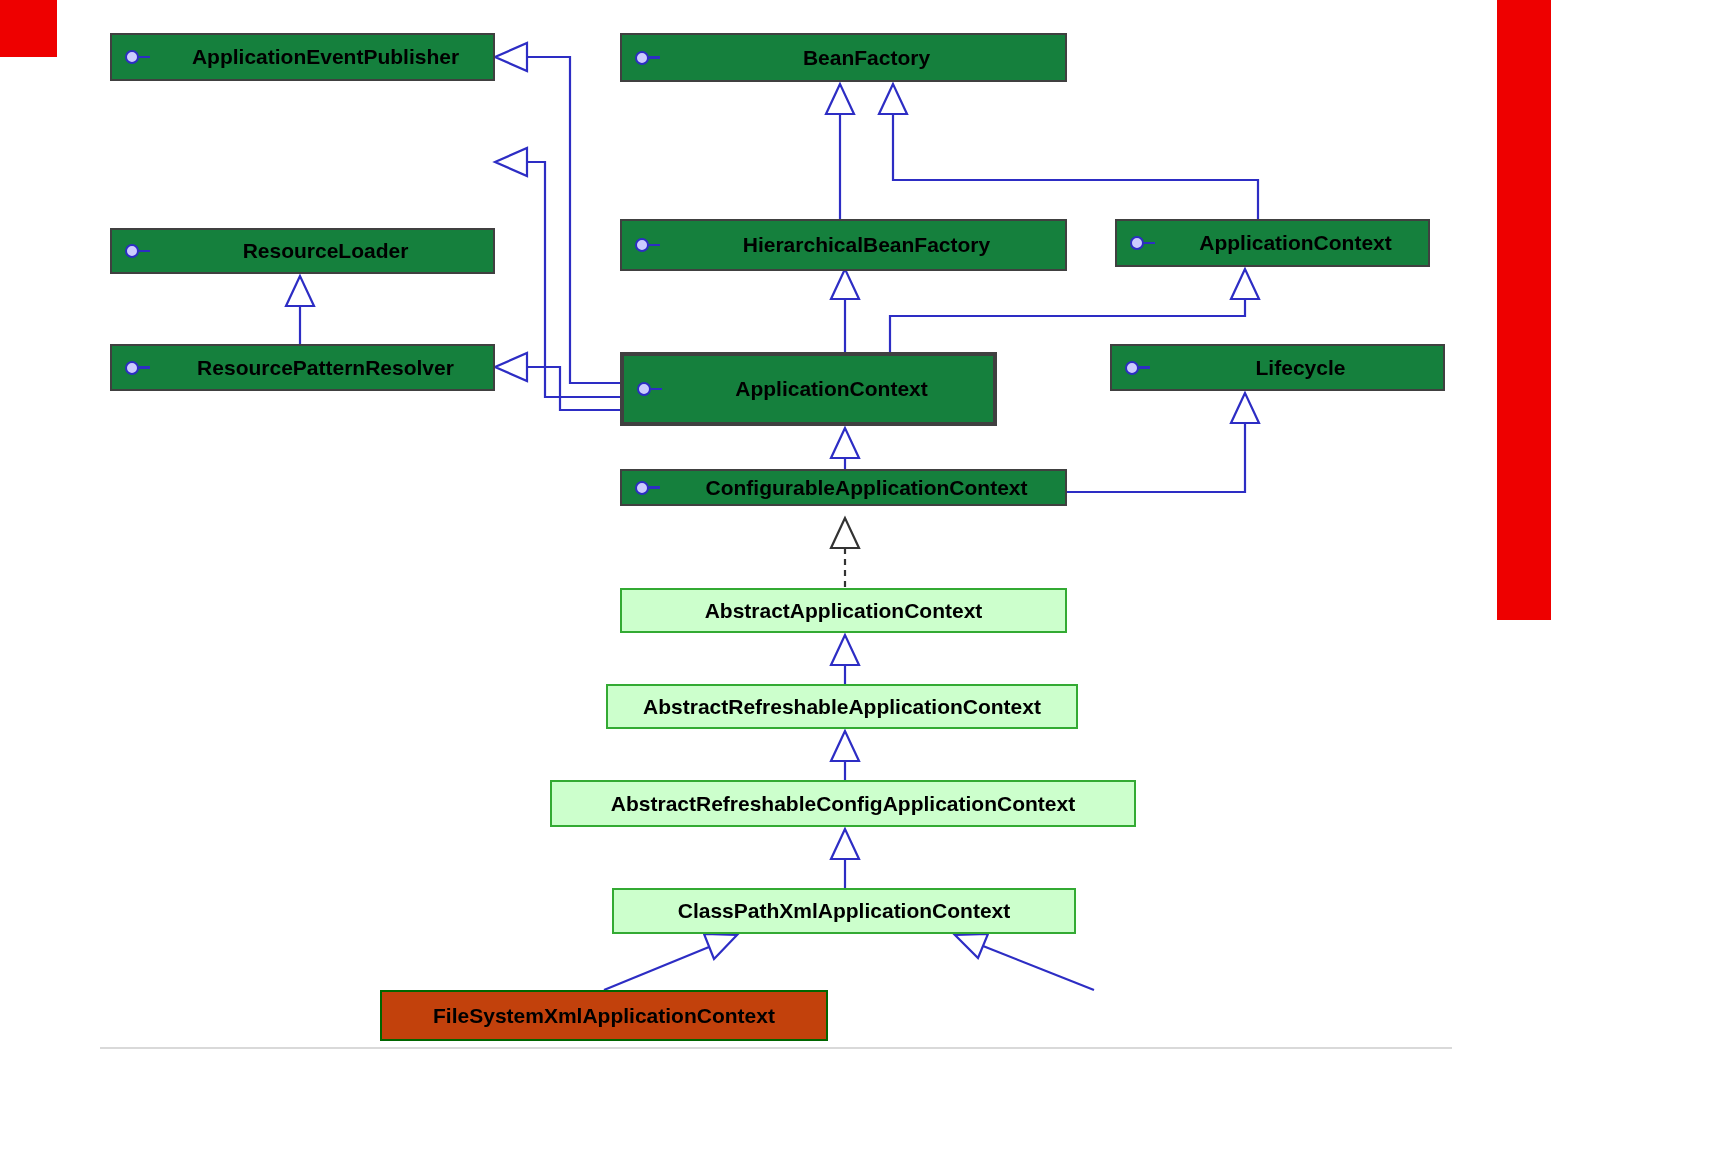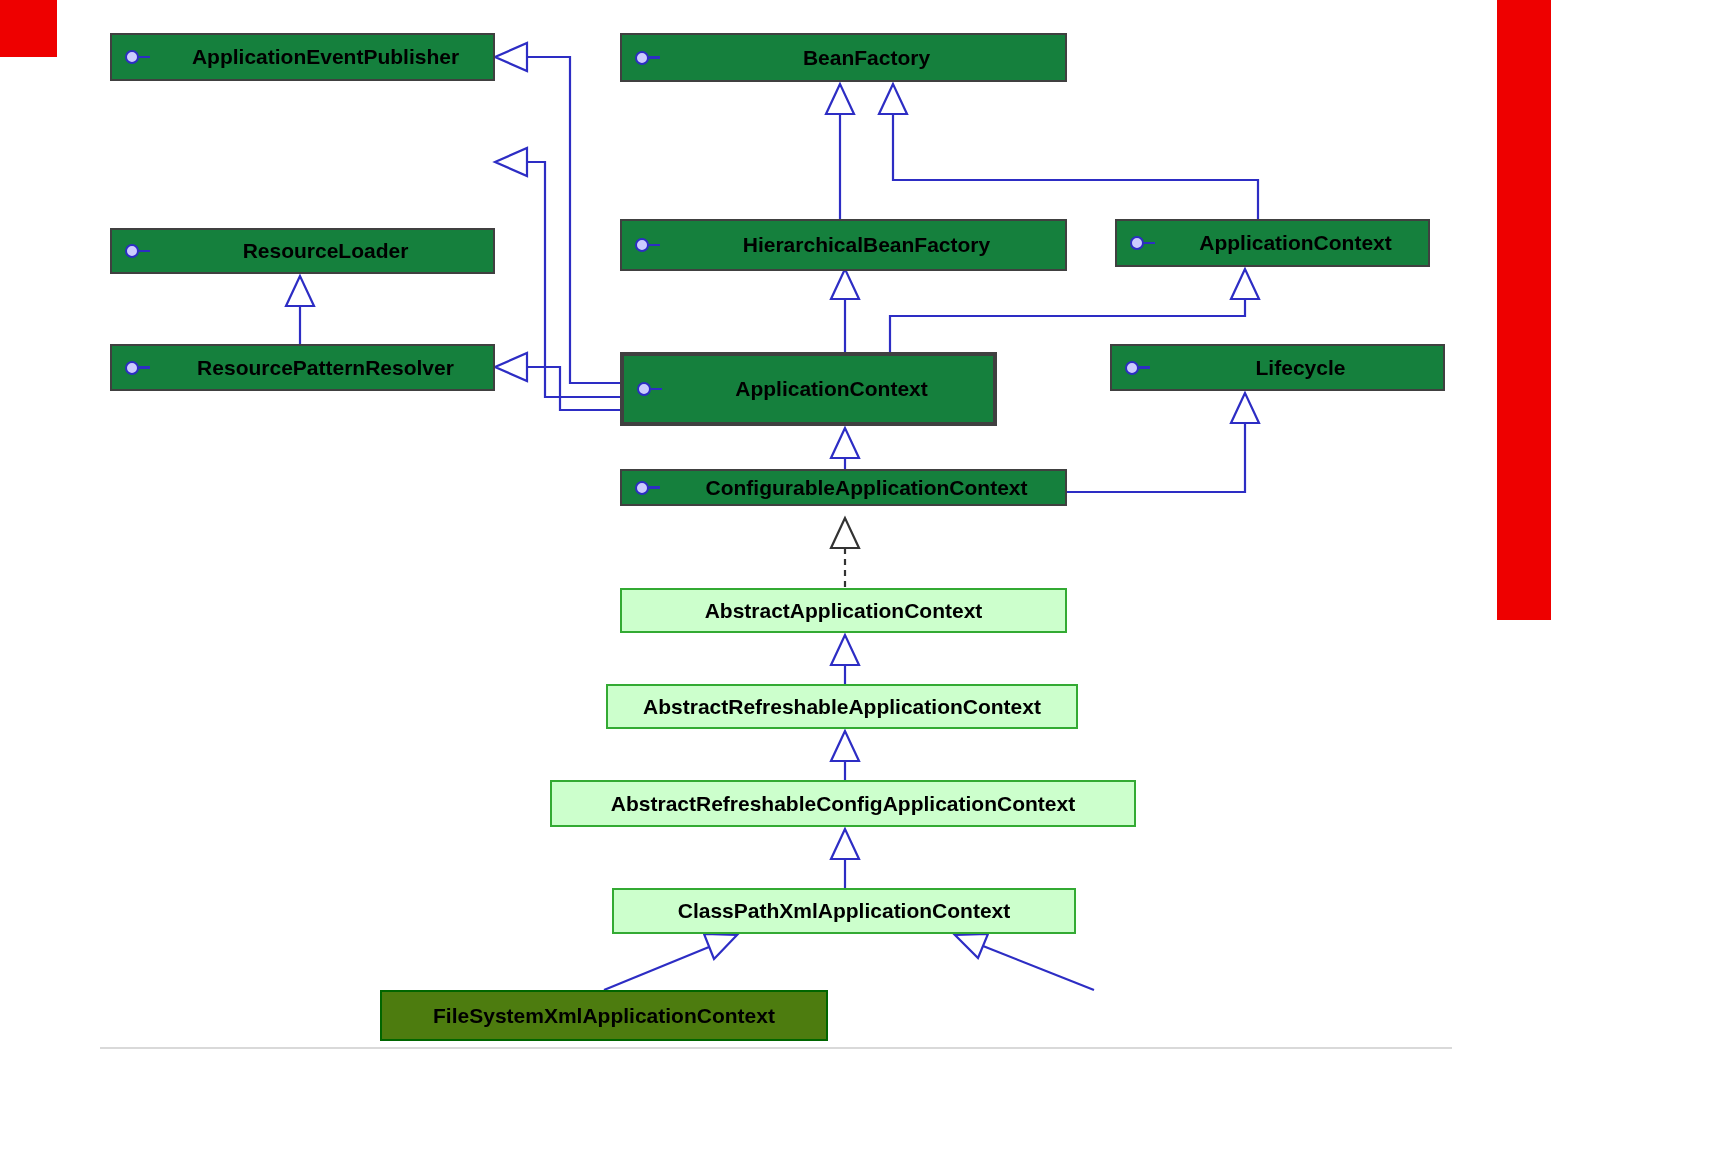--- a/index.html
+++ b/index.html
@@ -5,21 +5,21 @@
   html,body{margin:0;padding:0;background:#ffffff;}
   body{width:1709px;height:1170px;position:relative;overflow:hidden;
        font-family:"Liberation Sans", sans-serif;}
   #stage{position:absolute;left:0;top:0;width:1709px;height:1170px;}
   svg.edges{position:absolute;left:0;top:0;width:1709px;height:1170px;pointer-events:none;}
   .node{position:absolute;box-sizing:border-box;display:flex;align-items:center;justify-content:center;
         font-weight:bold;font-size:21px;color:#000;text-align:center;}
   .iface{background:#15803d;border:2px solid #404040;padding-left:46px;}
   .iface.thick{border-width:4px;}
   .abstract{background:#ccffcc;border:2px solid #33aa33;text-align:right;}
-  .concrete{background:#4d7c0f;border:2px solid #006600;}
+  .concrete{background:#c2410c;border:2px solid #006600;}
   .lolli{position:absolute;left:13px;top:50%;transform:translateY(-50%);display:flex;align-items:center;}
   .lolli .c{width:10px;height:10px;border:2.5px solid #2d2dc4;border-radius:50%;background:#ccccfe;}
   .lolli .l{width:11px;height:2.5px;background:#2d2dc4;}
   .redmark{position:absolute;background:#ee0000;}
   .divider{position:absolute;left:100px;top:1047px;width:1352px;height:2px;background:#d9d9d9;}
 </style>
 </head>
 <body>
 
 <div id="stage">

